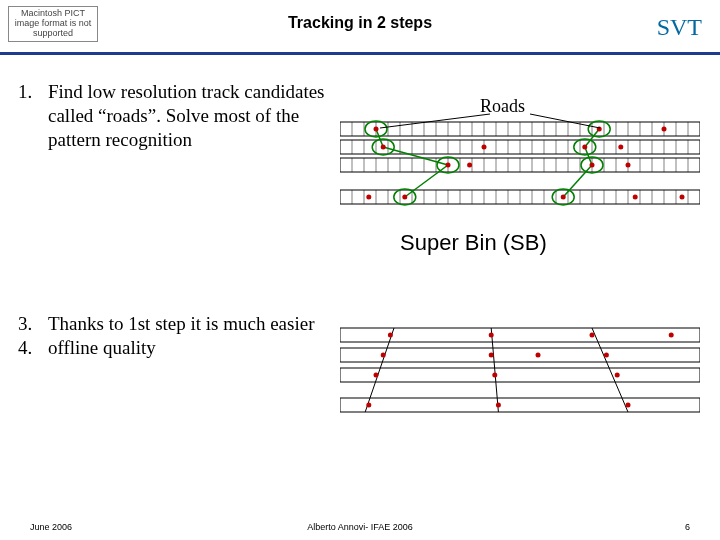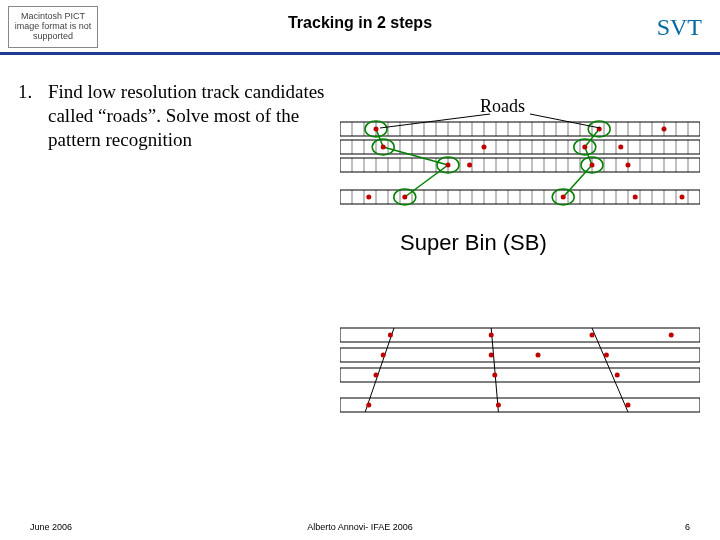--- a/index.html
+++ b/index.html
@@ -7,21 +7,21 @@
     width: 720px;
     height: 540px;
     background: #fff;
     font-family: Arial, sans-serif;
     position: relative;
     overflow: hidden;
   }
   .pict-box {
     position: absolute;
     left: 8px; top: 6px;
-    width: 90px; height: 42px;
+    width: 90px; height: 36px;
     border: 1px solid #888;
     font-size: 9px;
     color: #444;
     text-align: center;
     display: flex;
     align-items: center;
     justify-content: center;
     line-height: 1.1;
   }
   .title {
@@ -112,20 +112,26 @@
 <div class="title">Tracking in 2 steps</div>
 <div class="svt">SVT</div>
 <div class="rule"></div>
 
 <div class="col-left item1">
   <span class="num">1.</span>
   <span class="txt">Find low resolution track candidates called “roads”. Solve most of the pattern recognition</span>
 </div>
 
 <div class="col-left item2">
+  <span class="row-line">
+    <span class="row-num">3.</span><span>Thanks to 1st step it is much easier</span>
+  </span>
+  <span class="row-line">
+    <span class="row-num">4.</span><span>offline quality</span>
+  </span>
 </div>
 
 <div class="roads-label">Roads</div>
 <div class="sb-label">Super Bin  (SB)</div>
 
 <svg class="diagram1" id="dg1" viewBox="0 0 360 110">
     <rect x="0" y="10" width="360" height="14" fill="#fff" stroke="#000000"></rect>
     <line x1="12" x2="12" y1="10" y2="24" stroke="#000000" stroke-width="0.5"></line>
     <line x1="24" x2="24" y1="10" y2="24" stroke="#000000" stroke-width="0.5"></line>
     <line x1="36" x2="36" y1="10" y2="24" stroke="#000000" stroke-width="0.5"></line>

